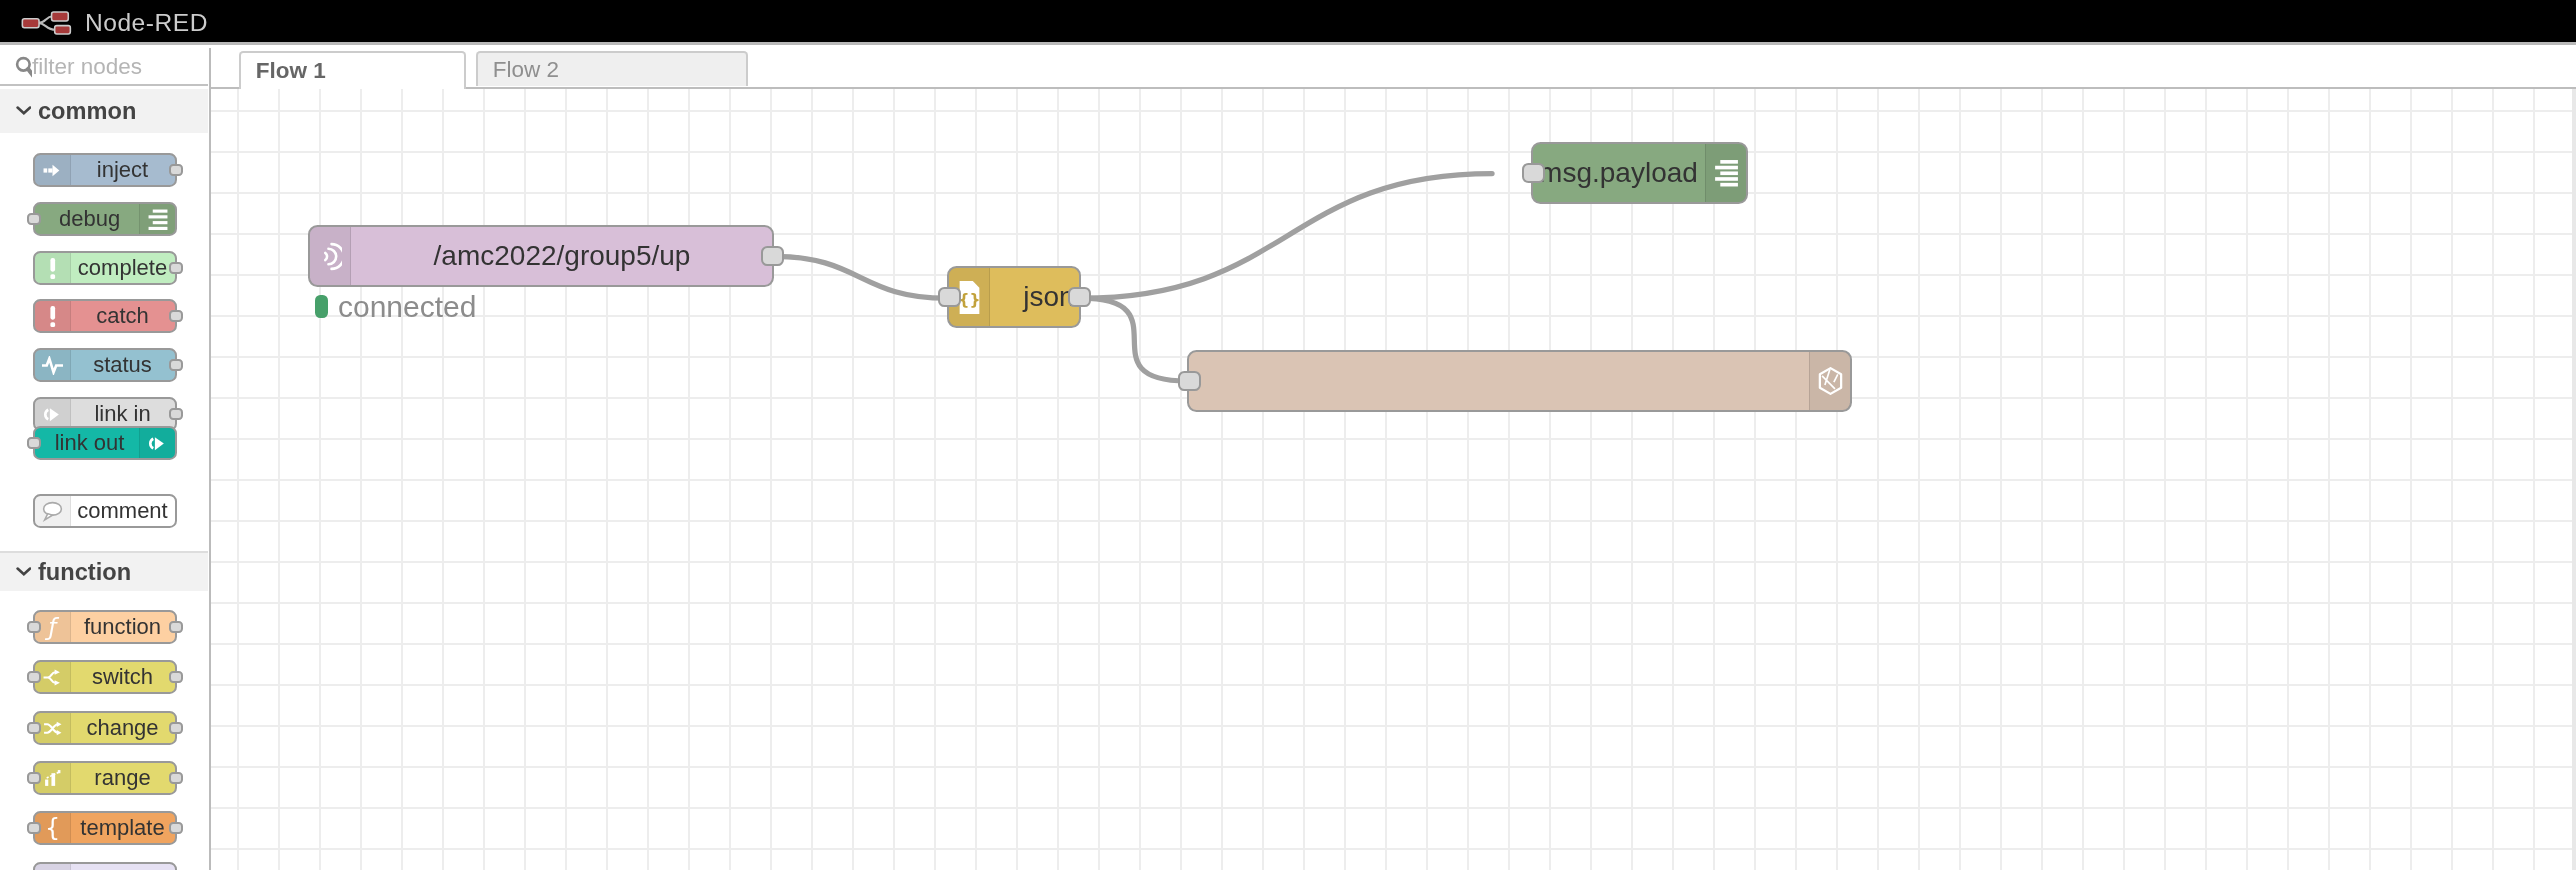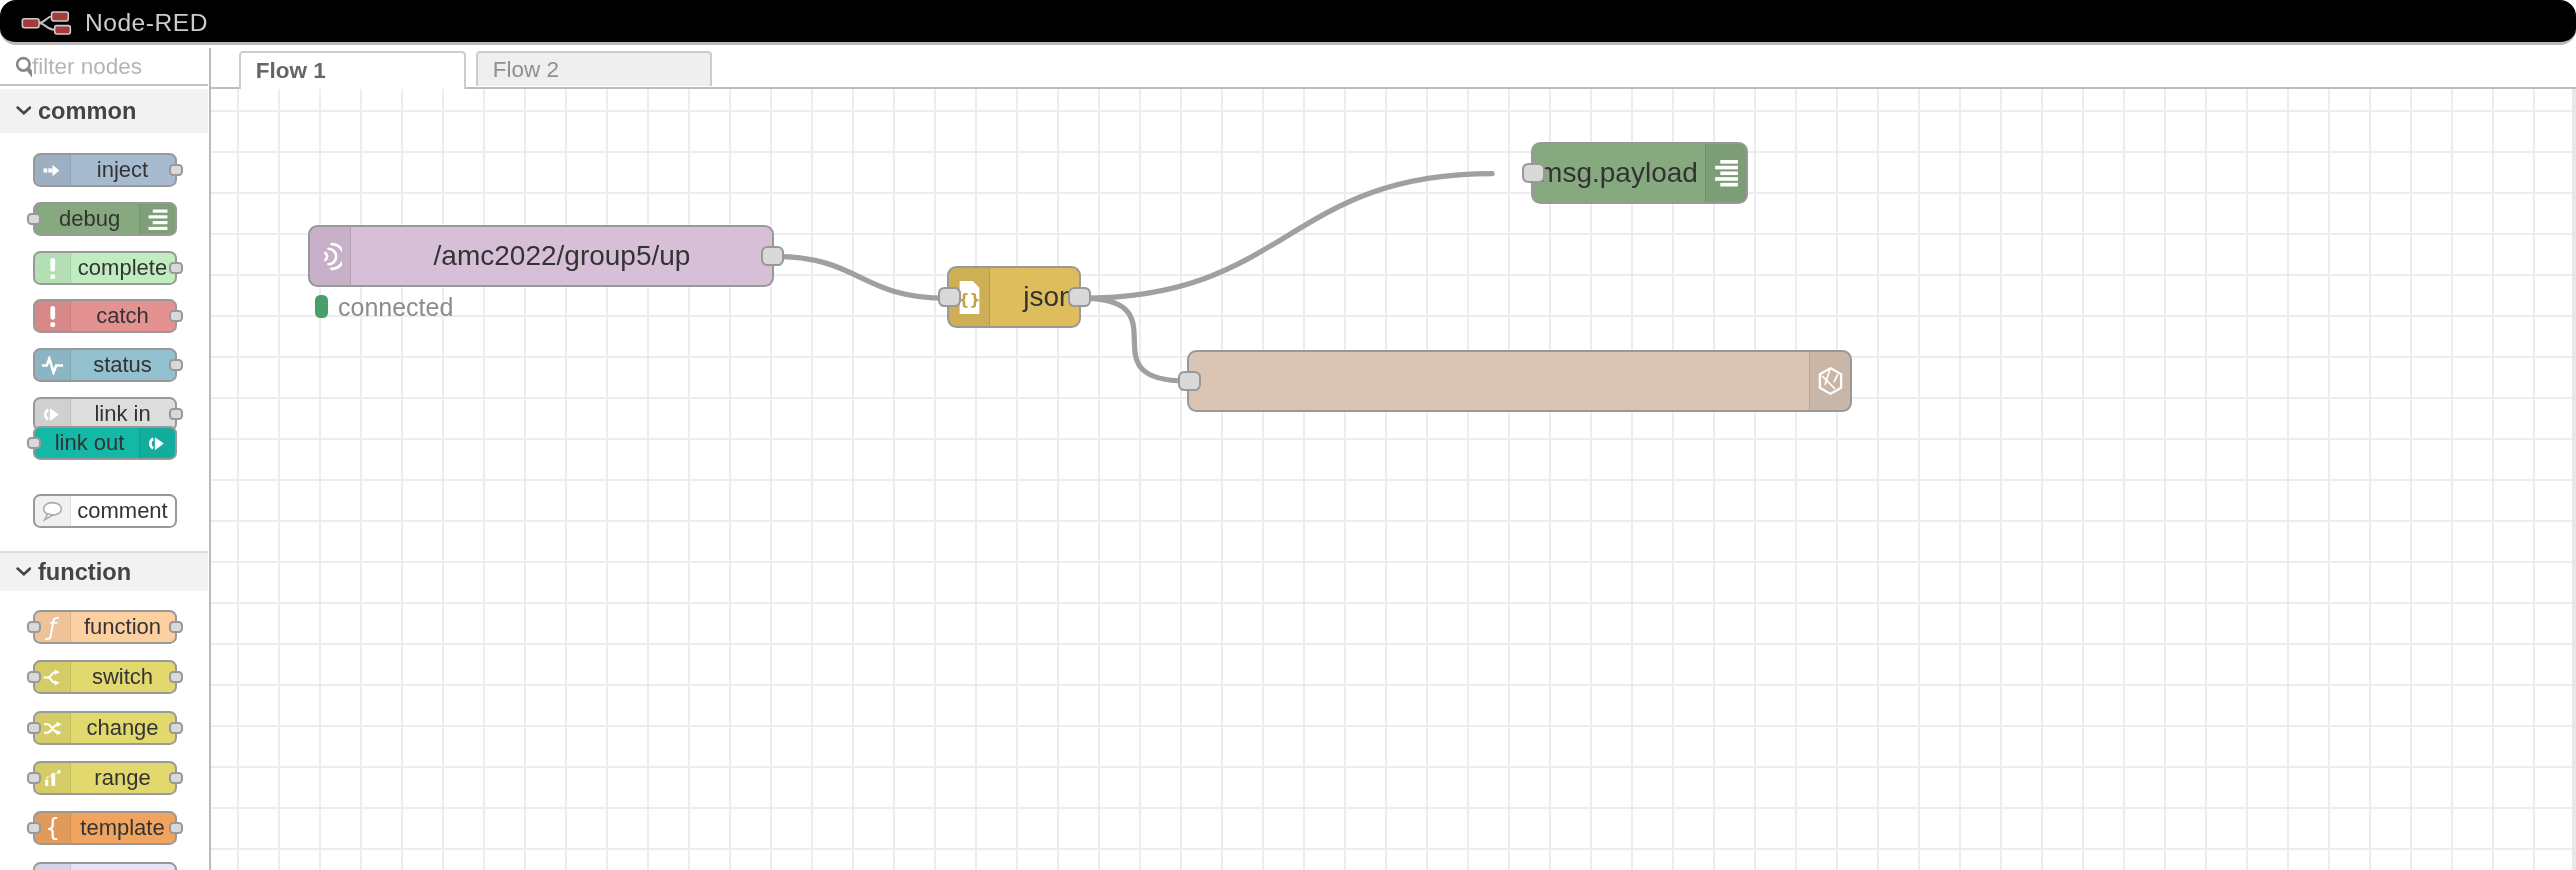--- a/index.html
+++ b/index.html
@@ -1,21 +1,21 @@
 <!DOCTYPE html>
 <html style="font-size:8.4px"><head>
 <meta charset="utf-8">
 <style>
   * { margin:0; padding:0; box-sizing:border-box; }
   html,body { width:2576px; height:871px; overflow:hidden; background:#fff;
               font-family:"Liberation Sans","DejaVu Sans",sans-serif; }
 
   
   .header { position:absolute; left:0; top:0; width:2576px; height:45px; background:#000;
-            border-bottom:3.7px solid #b9b9b9; z-index:20;border-radius:16px; }
+            border-bottom:3.7px solid #b9b9b9; z-index:20; }
   .logo { position:absolute; left:21px; top:10.5px; }
   .brand { position:absolute; left:85px; top:0; height:45px; line-height:45px;
            color:#cccccc; font-size:24.6px; letter-spacing:0.5px; }
 
   
   .sidebar { position:absolute; left:0; top:48px; width:211px; height:823px; background:#fff;
              border-right:2.6px solid #bbbbbb; z-index:15; }
   .search-row { position:absolute; left:0; top:0; width:208px; height:38px; background:#fff;
                 border-bottom:2.6px solid #c2c2c2; }
   .search-icon { position:absolute; left:14.7px; top:8.4px; }
@@ -47,21 +47,21 @@
   .pport.in  { left:-7.9px; }
 
   
   .tabbar { position:absolute; left:211px; top:48px; width:2365px; height:41px; background:#fff;
             border-bottom:2.6px solid #bdbdbd; z-index:10; }
   .tab { position:absolute; border:2.1px solid #ccc; border-bottom:none; border-radius:4.2px 4.2px 0 0; }
   .tab .tab-label { display:flex; align-items:center; height:100%; padding-left:14.7px;
                     font-size:22.5px; white-space:nowrap; }
   .tab-active { left:239px; top:51px; width:227px; height:38px; background:#fff; z-index:12; }
   .tab-active .tab-label { color:#666; font-weight:bold; }
-  .tab-inactive { left:476px; top:51px; width:236px; height:35px; background:#efefef; z-index:11; }
+  .tab-inactive { left:476px; top:51px; width:272px; height:35px; background:#efefef; z-index:11; }
   .tab-inactive .tab-label { color:#8f8f8f; }
 
   
   .canvas { position:absolute; left:211px; top:89px; width:2365px; height:782px; background:#fff;
             background-image:
               linear-gradient(#ededed 1.6px, transparent 1.6px),
               linear-gradient(90deg, #ededed 1.6px, transparent 1.6px);
             background-size:41px 41px; background-position:26px 21px; z-index:0; }
   .scroll-track { position:absolute; left:2572px; top:89px; width:4.2px; height:782px;
                   background:#e8e8e8; z-index:2; }
@@ -86,21 +86,21 @@
   .node-influx { left:1187px; top:350px; width:665px; height:62px; background:#dac4b4; }
 
   .debug-toggle { position:absolute; left:1697px; top:147px; width:44px; height:52px;
                   background:#eee; border:2.6px solid #999; border-radius:7.3px; z-index:1; }
   .debug-toggle .tg-inner { position:absolute; right:5.2px; top:4.2px; width:21px; height:39px;
                             background:#87a980; border-radius:4.7px; }
 
   .status-dot { position:absolute; left:315px; top:295px; width:12.6px; height:23px;
                 border-radius:5.2px; background:#47a06a; z-index:2; }
   .status-text { position:absolute; left:338px; top:295px; height:23px; line-height:24px;
-                 font-size:25px; color:#8c8c8c; z-index:2; white-space:nowrap; }
+                 font-size:30px; color:#8c8c8c; z-index:2; white-space:nowrap; }
 </style>
 </head>
 <body>
 
 <div class="header">
   <svg class="logo" width="58" height="24" viewBox="0 0 110 46">
     <path d="M32,23 C48,23 46,11 60,10 M32,23 C48,23 46,36 66,36" stroke="#bbb" stroke-width="4" fill="none"></path>
     <rect x="2" y="15" width="32" height="17" rx="4" fill="#a63a3a" stroke="#ccc" stroke-width="3"></rect>
     <rect x="58" y="2" width="32" height="17" rx="4" fill="#a63a3a" stroke="#ccc" stroke-width="3"></rect>
     <rect x="64" y="28" width="30" height="16" rx="4" fill="#a63a3a" stroke="#ccc" stroke-width="3"></rect>

